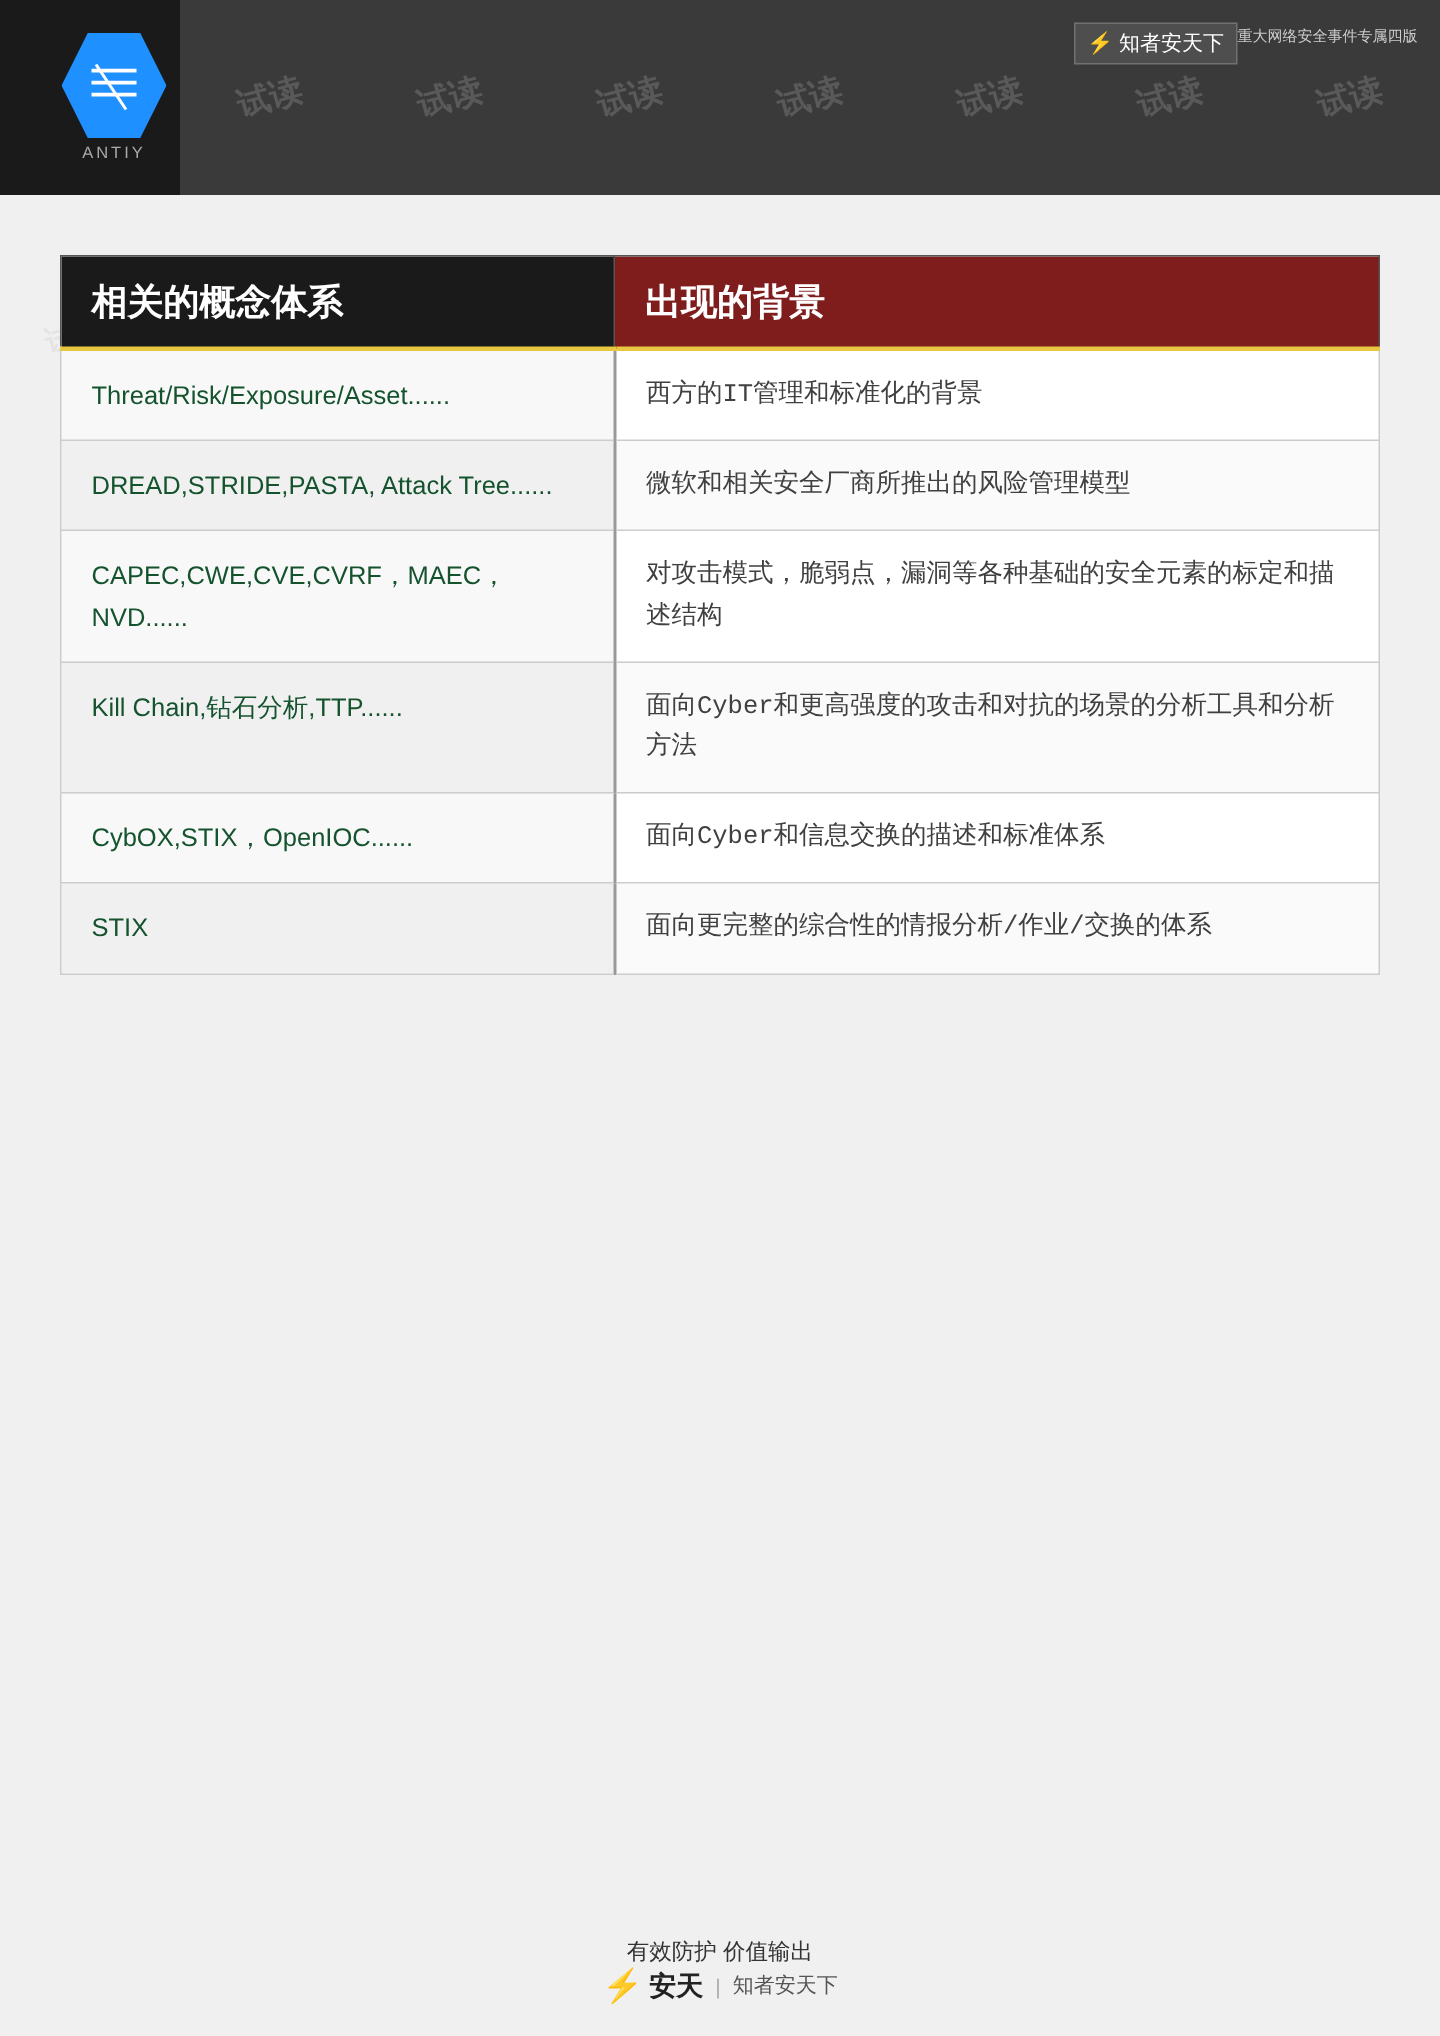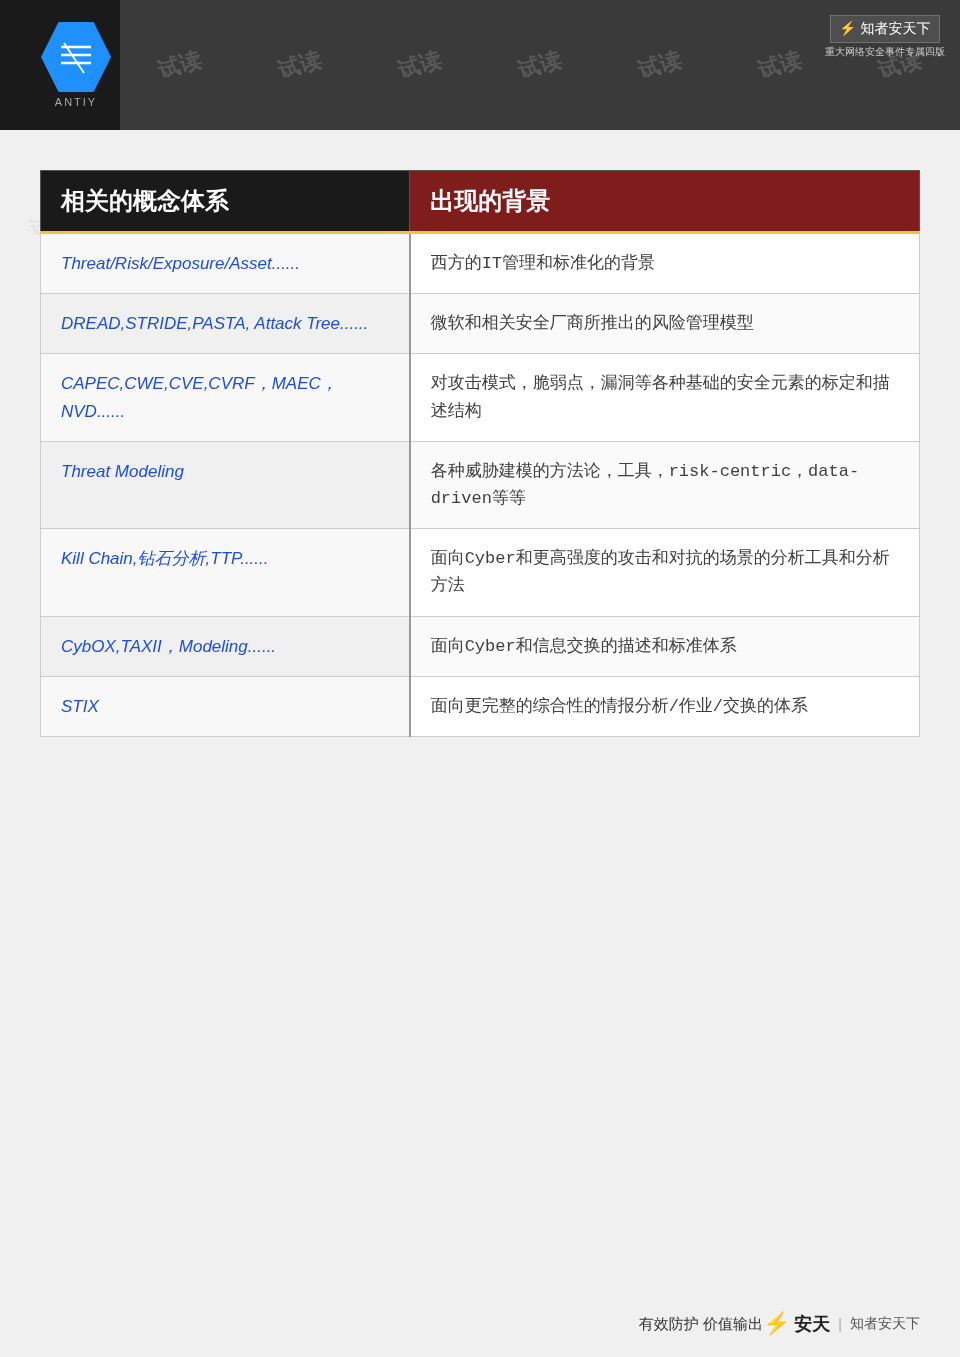--- a/index.html
+++ b/index.html
@@ -76,22 +76,21 @@
       white-space: nowrap;
       user-select: none;
     }
 
     
     .top-right-brand {
       position: absolute;
       right: 15px;
       top: 15px;
       display: flex;
-      flex-direction: column;
-      align-items: center;
+      flex-direction: row;
     }
 
     .brand-box {
       background: rgba(255,255,255,0.1);
       border: 1px solid rgba(255,255,255,0.2);
       padding: 4px 8px;
       color: #fff;
       font-size: 13px;
     }
 
@@ -160,23 +159,22 @@
       padding: 16px 20px;
       font-size: 17px;
       border: 1px solid #ccc;
       vertical-align: top;
       line-height: 1.6;
     }
 
     .content-table tbody tr td.left-col {
       background: #f8f8f8;
       font-weight: normal;
-      color: #1d4ed8;
+      color: #14532d;
       border-right: 2px solid #999;
-      font-style: italic;
     }
 
     .content-table tbody tr td.right-col {
       background: #ffffff;
       color: #404040;
       font-family: Liberation Mono, monospace;
     }
 
     .content-table tbody tr:nth-child(even) td.left-col {
       background: #f0f0f0;
@@ -188,21 +186,22 @@
 
     
     .footer {
       position: absolute;
       bottom: 20px;
       left: 0;
       right: 0;
       padding: 0 40px;
       display: flex;
       align-items: center;
-      justify-content: flex-end;
+      justify-content: flex-start;
+      flex-direction: column;
     }
 
     .footer-left {
       color: #333;
       font-size: 15px;
     }
 
     .footer-right {
       display: flex;
       align-items: center;
@@ -293,29 +292,25 @@
         </tr>
         <tr>
           <td class="left-col">DREAD,STRIDE,PASTA, Attack Tree......</td>
           <td class="right-col">微软和相关安全厂商所推出的风险管理模型</td>
         </tr>
         <tr>
           <td class="left-col">CAPEC,CWE,CVE,CVRF，MAEC，NVD......</td>
           <td class="right-col">对攻击模式，脆弱点，漏洞等各种基础的安全元素的标定和描述结构</td>
         </tr>
         <tr>
-          <td class="left-col">Threat Modeling</td>
-          <td class="right-col">各种威胁建模的方法论，工具，risk-centric，data-driven等等</td>
-        </tr>
-        <tr>
           <td class="left-col">Kill Chain,钻石分析,TTP......</td>
           <td class="right-col">面向Cyber和更高强度的攻击和对抗的场景的分析工具和分析方法</td>
         </tr>
         <tr>
-          <td class="left-col">CybOX,TAXII，Modeling......</td>
+          <td class="left-col">CybOX,STIX，OpenIOC......</td>
           <td class="right-col">面向Cyber和信息交换的描述和标准体系</td>
         </tr>
         <tr>
           <td class="left-col">STIX</td>
           <td class="right-col">面向更完整的综合性的情报分析/作业/交换的体系</td>
         </tr>
       </tbody>
   </table>
 </div>
 

